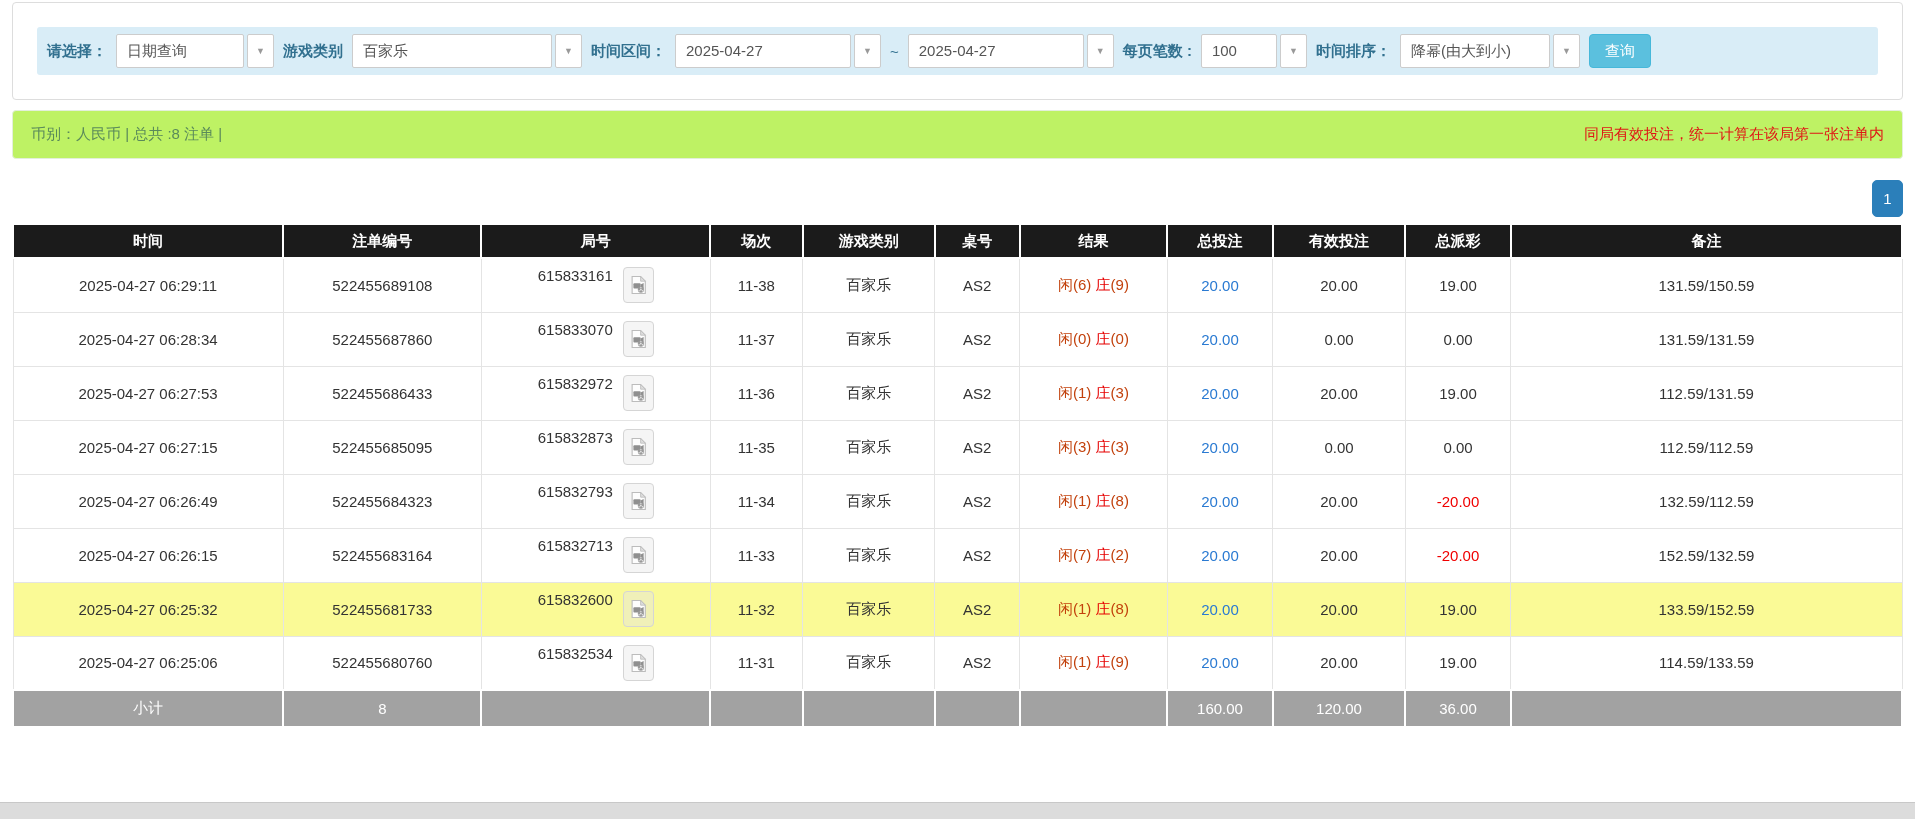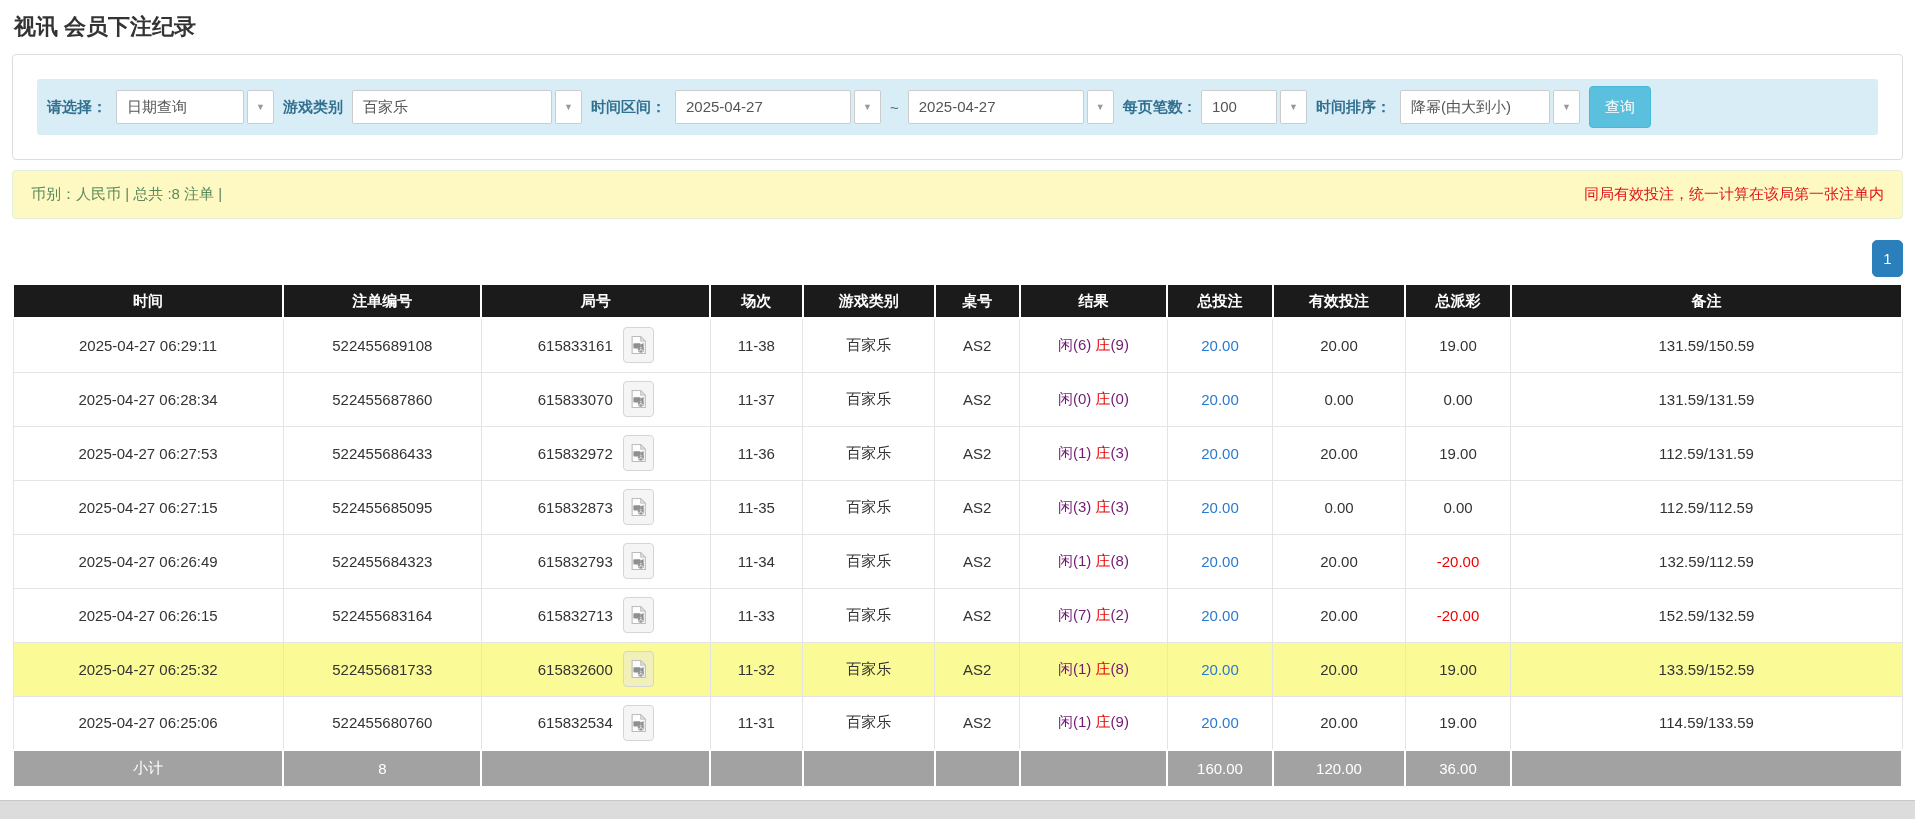--- a/index.html
+++ b/index.html
@@ -19,61 +19,60 @@
                 padding:0 10px; font-size:15px; color:#555; white-space:nowrap; }
   .field-arrow { background:#fff; border:1px solid #ccc; border-radius:2px; height:34px; width:27px; margin-left:3px;
                  display:flex; align-items:center; justify-content:center; color:#999; font-size:9px; cursor:pointer; }
   .w-select  { width:128px; }
   .w-game    { width:200px; }
   .w-date    { width:176px; }
   .w-size    { width:76px; }
   .w-sort    { width:150px; }
   .tilde { color:#31708f; font-size:15px; }
   .search-btn { background:#5bc0de; color:#fff; border:1px solid #46b8da; border-radius:4px;
-                height:42px; padding:0 15px; font-size:15px; cursor:pointer; }
-
-  
-  .summary-bar { margin:10px 12px 0 12px; background:#fef9c3; border:1px solid #e3efdb; border-radius:4px;
+                height:34px; padding:0 15px; font-size:15px; cursor:pointer; }
+
+  
+  .summary-bar { margin:10px 12px 0 12px; background:#bef264; border:1px solid #e3efdb; border-radius:4px;
                  display:flex; align-items:center; justify-content:space-between; padding:14px 18px; font-size:15px; }
   .summary-left  { color:#5a8a5a; }
   .summary-right { color:#e01515; }
 
   
   .pagination { margin:21px 12px 6px 12px; text-align:right; height:37px; }
   .page-btn { display:inline-block; min-width:31px; height:37px; background:#2b7fba; color:#fff;
               border:1px solid #2b7fba; border-radius:5px; font-size:15px; line-height:35px;
               text-align:center; cursor:pointer; }
 
   
   table { width:1891px; margin:0 12px; border-collapse:collapse; table-layout:fixed; font-size:15px; }
   th { background:#1b1b1b; color:#fff; font-weight:bold; border:2px solid #fff; height:34px;
        text-align:center; padding:2px; }
   tbody td { border:1px solid #e4e4e4; height:54px; text-align:center; padding:2px; color:#333;
              background:#fff; }
   tbody tr.highlight td { background:#fafa96; }
   .sum-row td { background:#a2a2a2; color:#fff; border:2px solid #fff; height:37px; text-align:center; }
   .bet-link { color:#2a7ad2; cursor:pointer; }
-  .res-blue { color:#701a75; }
+  .res-blue { color:#c2410c; }
   .res-red  { color:#e60000; }
   .neg { color:#f00000; }
-  .round-cell { display:flex; align-items:center; justify-content:center; gap:10px; }
+  .round-cell { display:flex; justify-content:center; gap:10px; }
   .video-btn { width:31px; height:36px; background:#f5f5f5; border:1px solid #d5d5d5; border-radius:4px;
                display:inline-flex; align-items:center; justify-content:center; cursor:pointer; }
   tbody tr.highlight .video-btn { background:#f0f0b8; }
 
   
   .footer-strip { position:absolute; left:0; bottom:0; width:1915px; height:19px;
                   background:#dcdcdc; border-top:1px solid #c8c8c8; }
 </style>
 </head>
 <body>
 
 <div class="page">
 
-  <div class="page-title">视讯 会员下注纪录</div>
 
   <div class="filter-panel">
     <div class="filter-bar">
       <span class="f-label">请选择：</span>
       <div class="field">
         <span class="field-text w-select">日期查询</span>
         <span class="field-arrow">▼</span>
       </div>
       <span class="f-label">游戏类别</span>
       <div class="field">

